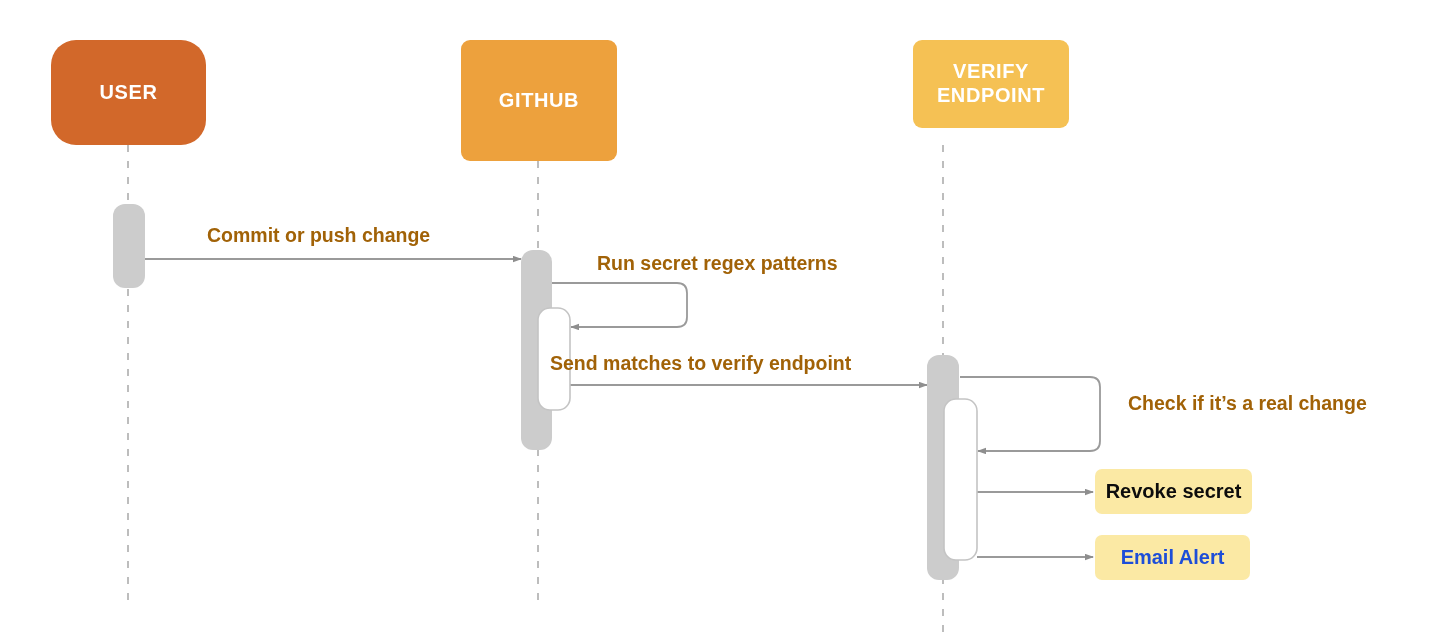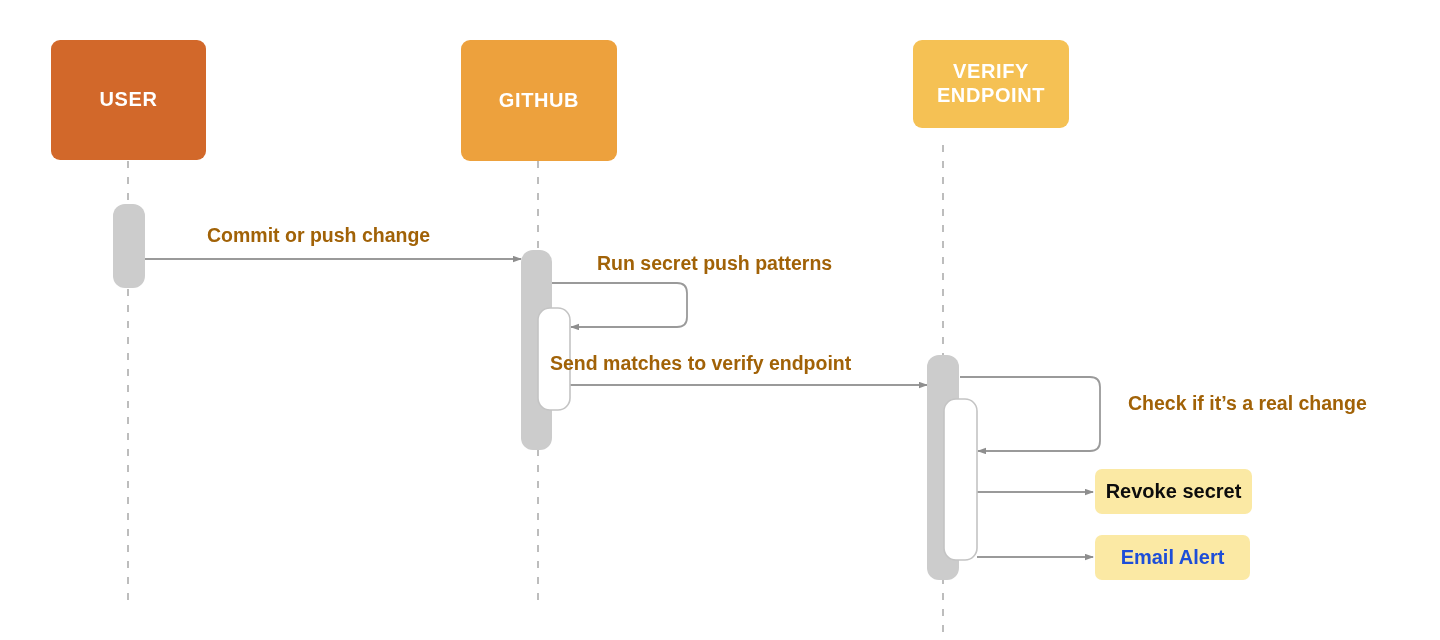--- a/index.html
+++ b/index.html
@@ -87,26 +87,26 @@
       </g>
     <g id="activations-group">
         <rect x="113" y="204" width="32" height="84" rx="12" ry="12" fill="#cccccc"></rect>
         <rect x="521" y="250" width="31" height="200" rx="12" ry="12" fill="#cccccc"></rect>
         <rect x="538" y="308" width="32" height="102" rx="12" ry="12" fill="#ffffff" stroke="#c4c4c4" stroke-width="1.6"></rect>
         <rect x="927" y="355" width="32" height="225" rx="12" ry="12" fill="#cccccc"></rect>
         <rect x="944" y="399" width="33" height="161" rx="12" ry="12" fill="#ffffff" stroke="#c4c4c4" stroke-width="1.6"></rect>
       </g>
   </svg>
 
-  <div class="actor-box" style="left: 51px; top: 40px; width: 155px; height: 120px; background: rgb(210, 104, 42);">USER</div>
+  <div class="actor-box" style="left: 51px; top: 40px; width: 155px; height: 105px; background: rgb(210, 104, 42); border-radius: 25px;">USER</div>
   <div class="actor-box" style="left: 461px; top: 40px; width: 156px; height: 121px; background: rgb(237, 161, 61);">GITHUB</div>
   <div class="actor-box" style="left: 913px; top: 40px; width: 156px; height: 88px; background: rgb(245, 193, 84);">VERIFY
 ENDPOINT</div>
 
   <div class="msg-label" style="left: 207px; top: 226px;">Commit or push change</div>
-  <div class="msg-label" style="left: 597px; top: 254px;">Run secret push patterns</div>
+  <div class="msg-label" style="left: 597px; top: 254px;">Run secret regex patterns</div>
   <div class="msg-label" style="left: 550px; top: 354px;">Send matches to verify endpoint</div>
   <div class="msg-label" style="left: 1128px; top: 394px;">Check if it’s a real change</div>
 
   <div class="note-box" style="left: 1095px; top: 469px; width: 157px; height: 45px; background: rgb(251, 233, 164); color: rgb(12, 12, 12);">Revoke secret</div>
   <div class="note-box" style="left: 1095px; top: 535px; width: 155px; height: 45px; background: rgb(251, 233, 164); color: #1d4ed8;">Email Alert</div>
 
 </div>
 
 </body></html>

